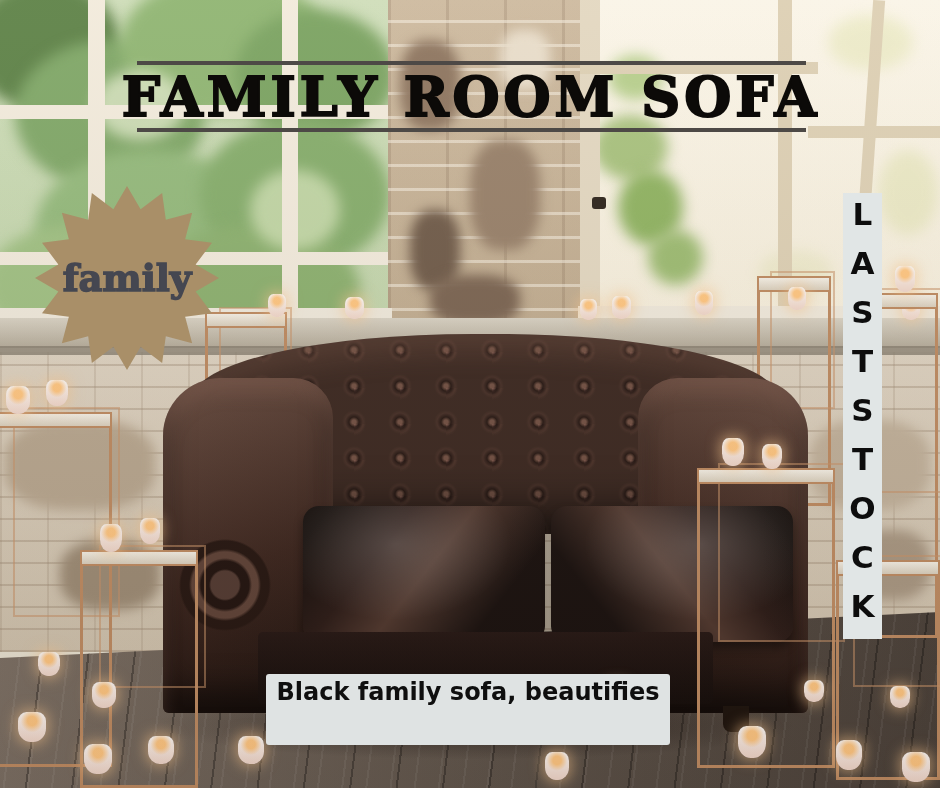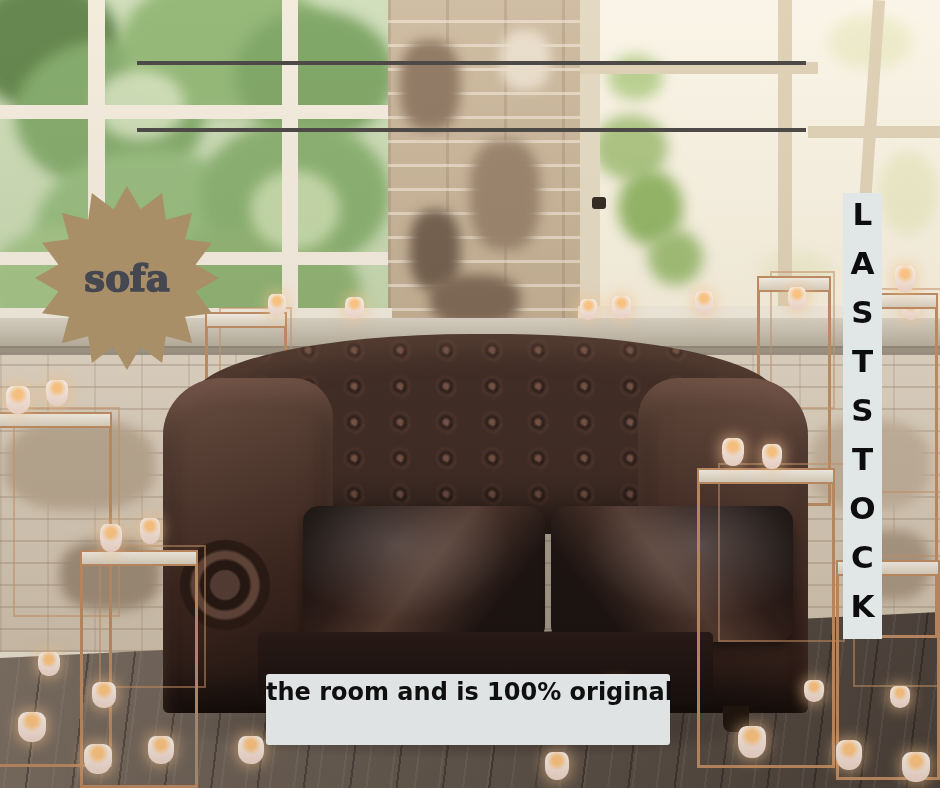--- a/index.html
+++ b/index.html
@@ -217,28 +217,29 @@
   <div class="candle" style="left:738px;top:726px;width:28px;height:32px;z-index:8"></div>
   <div class="candle" style="left:804px;top:680px;width:20px;height:22px;z-index:8"></div>
   <div class="candle" style="left:836px;top:740px;width:26px;height:30px;z-index:8"></div>
   <div class="candle" style="left:890px;top:686px;width:20px;height:22px;z-index:8"></div>
   <div class="candle" style="left:902px;top:752px;width:28px;height:30px;z-index:8"></div>
   <div class="candle" style="left:545px;top:752px;width:24px;height:28px;z-index:8"></div>
 
   <div class="tone"></div>
 
   <div class="rule" style="top:61px"></div>
+  <div class="title">FAMILY ROOM SOFA</div>
   <div class="rule" style="top:128px"></div>
 
 
   <div class="badge">
-    <span>sofa</span>
+    <span>family</span>
   </div>
 
   <div class="side-banner">
     <span>LASTSTOCK</span>
   </div>
 
   <div class="caption-box">
-    <div>the room and is 100% original</div>
+    <div>Black family sofa, beautifies</div>
   </div>
 
 </div>
 
 </body></html>

